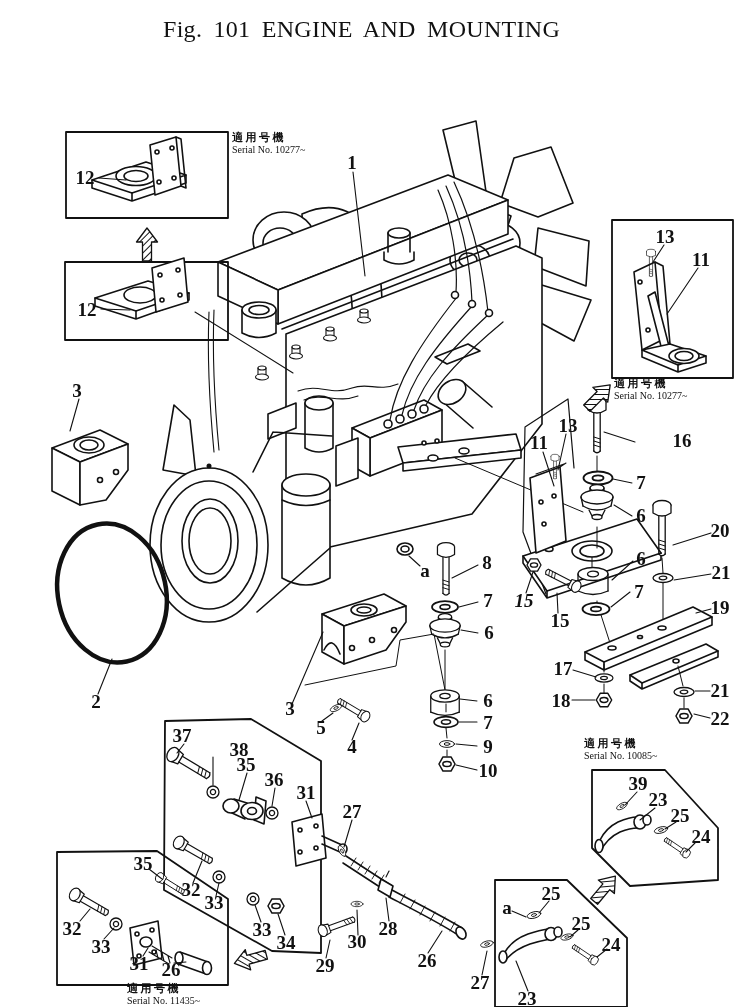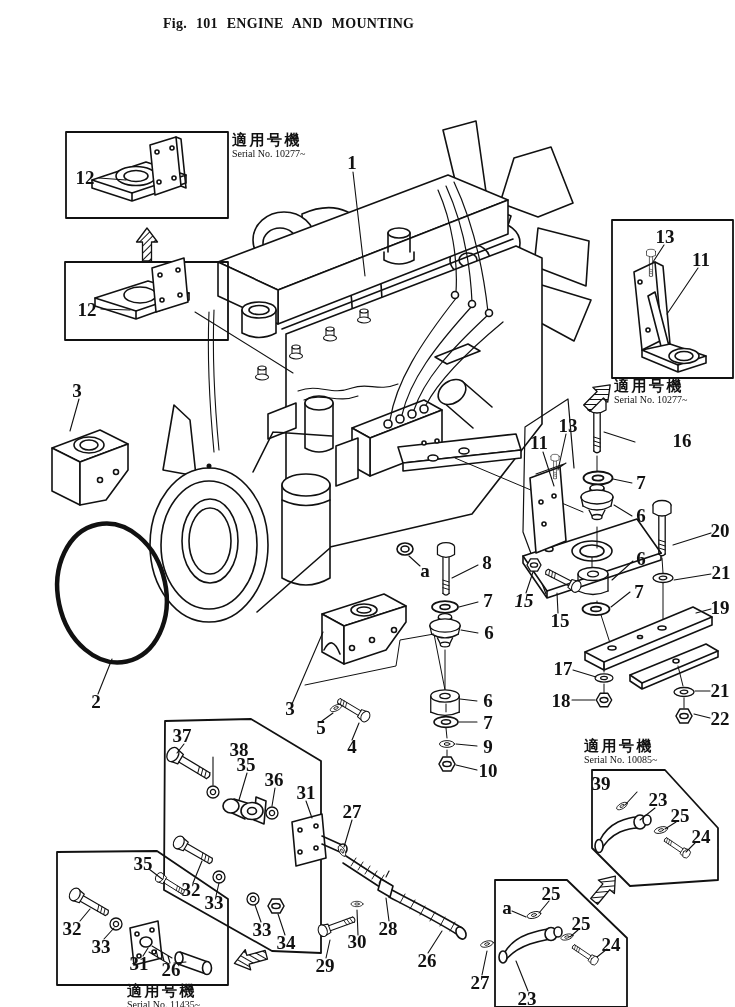--- a/index.html
+++ b/index.html
@@ -1,26 +1,26 @@
 <!DOCTYPE html>
 <html><head>
 <meta charset="utf-8">
 <style>
   html,body{margin:0;padding:0;background:#fff}
   .page{position:relative;width:735px;height:1007px;background:#fff;overflow:hidden;
         font-family:"Liberation Serif",serif;color:#111}
   .art{position:absolute;left:0;top:0}
   .title-jp{position:absolute;left:307px;top:0;font-family:"Liberation Sans",sans-serif;
             font-weight:700;font-size:14px;letter-spacing:2px;white-space:nowrap}
-  .title-en{position:absolute;left:163px;top:16px;font-weight:700;font-size:14px;
+  .title-en{position:absolute;left:163px;top:16px;font-weight:400;font-size:24px;
             letter-spacing:.3px;word-spacing:5px;white-space:nowrap}
   .callout{position:absolute;transform:translate(-50%,-54%);font-weight:700;font-size:19px;
            line-height:1;white-space:nowrap}
   .serial{position:absolute;line-height:1.05;white-space:nowrap}
-  .serial .jp{font-family:Liberation Serif, serif;font-weight:700;font-size:15px;letter-spacing:2.5px}
+  .serial .jp{font-family:Liberation Mono, monospace;font-weight:700;font-size:11px;letter-spacing:2.5px}
   .serial .en{font-size:10px}
 </style>
 </head>
 <body>
 
 <div class="page">
 
 <svg class="art" width="735" height="1007" viewBox="0 0 735 1007" fill="none" stroke="#111" stroke-width="1.6" stroke-linecap="round" stroke-linejoin="round">
   <defs>
     <pattern id="hatch" width="5" height="5" patternUnits="userSpaceOnUse" patternTransform="rotate(45)">
@@ -471,21 +471,21 @@
       <div class="callout" style="left: 143px; top: 864px;">35</div>
       <div class="callout" style="left: 72px; top: 929px;">32</div>
       <div class="callout" style="left: 101px; top: 947px;">33</div>
       <div class="callout" style="left: 139px; top: 964px;">31</div>
       <div class="callout" style="left: 171px; top: 970px;">26</div>
       <div class="callout" style="left: 325px; top: 966px;">29</div>
       <div class="callout" style="left: 357px; top: 942px;">30</div>
       <div class="callout" style="left: 388px; top: 929px;">28</div>
       <div class="callout" style="left: 427px; top: 961px;">26</div>
       <div class="callout" style="left: 480px; top: 983px;">27</div>
-      <div class="callout" style="left: 601px; top: 784px;">39</div>
+      <div class="callout" style="left: 638px; top: 784px;">39</div>
       <div class="callout" style="left: 658px; top: 800px;">23</div>
       <div class="callout" style="left: 680px; top: 816px;">25</div>
       <div class="callout" style="left: 701px; top: 837px;">24</div>
       <div class="callout" style="left: 507px; top: 908px;">a</div>
       <div class="callout" style="left: 551px; top: 894px;">25</div>
       <div class="callout" style="left: 581px; top: 924px;">25</div>
       <div class="callout" style="left: 611px; top: 945px;">24</div>
       <div class="callout" style="left: 527px; top: 999px;">23</div>
     </div>
 

